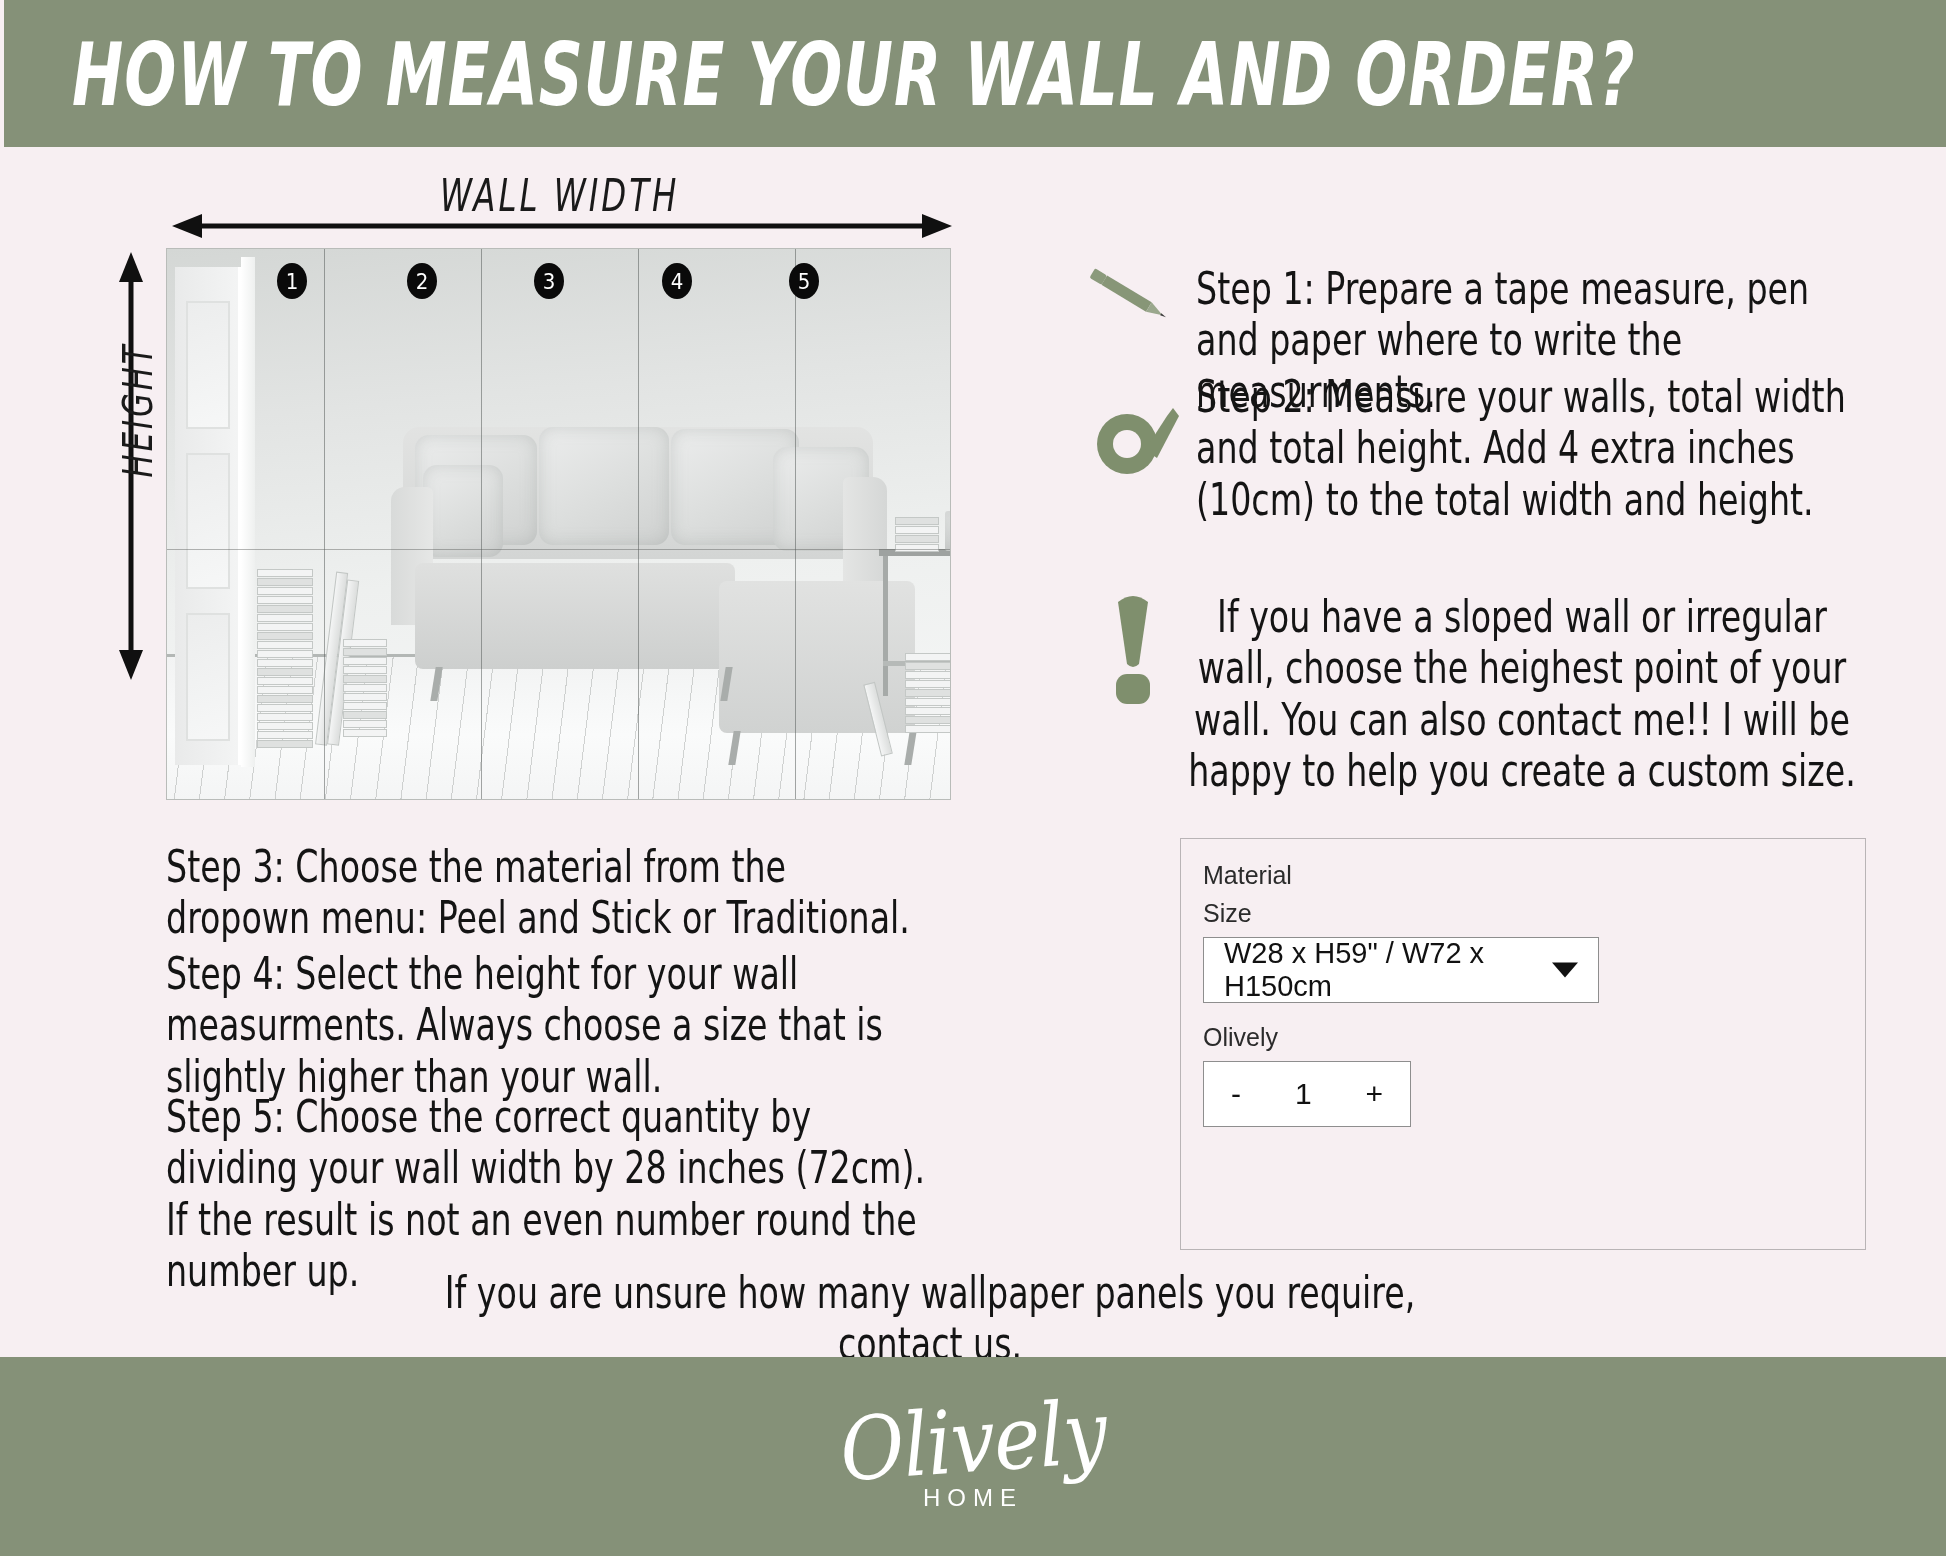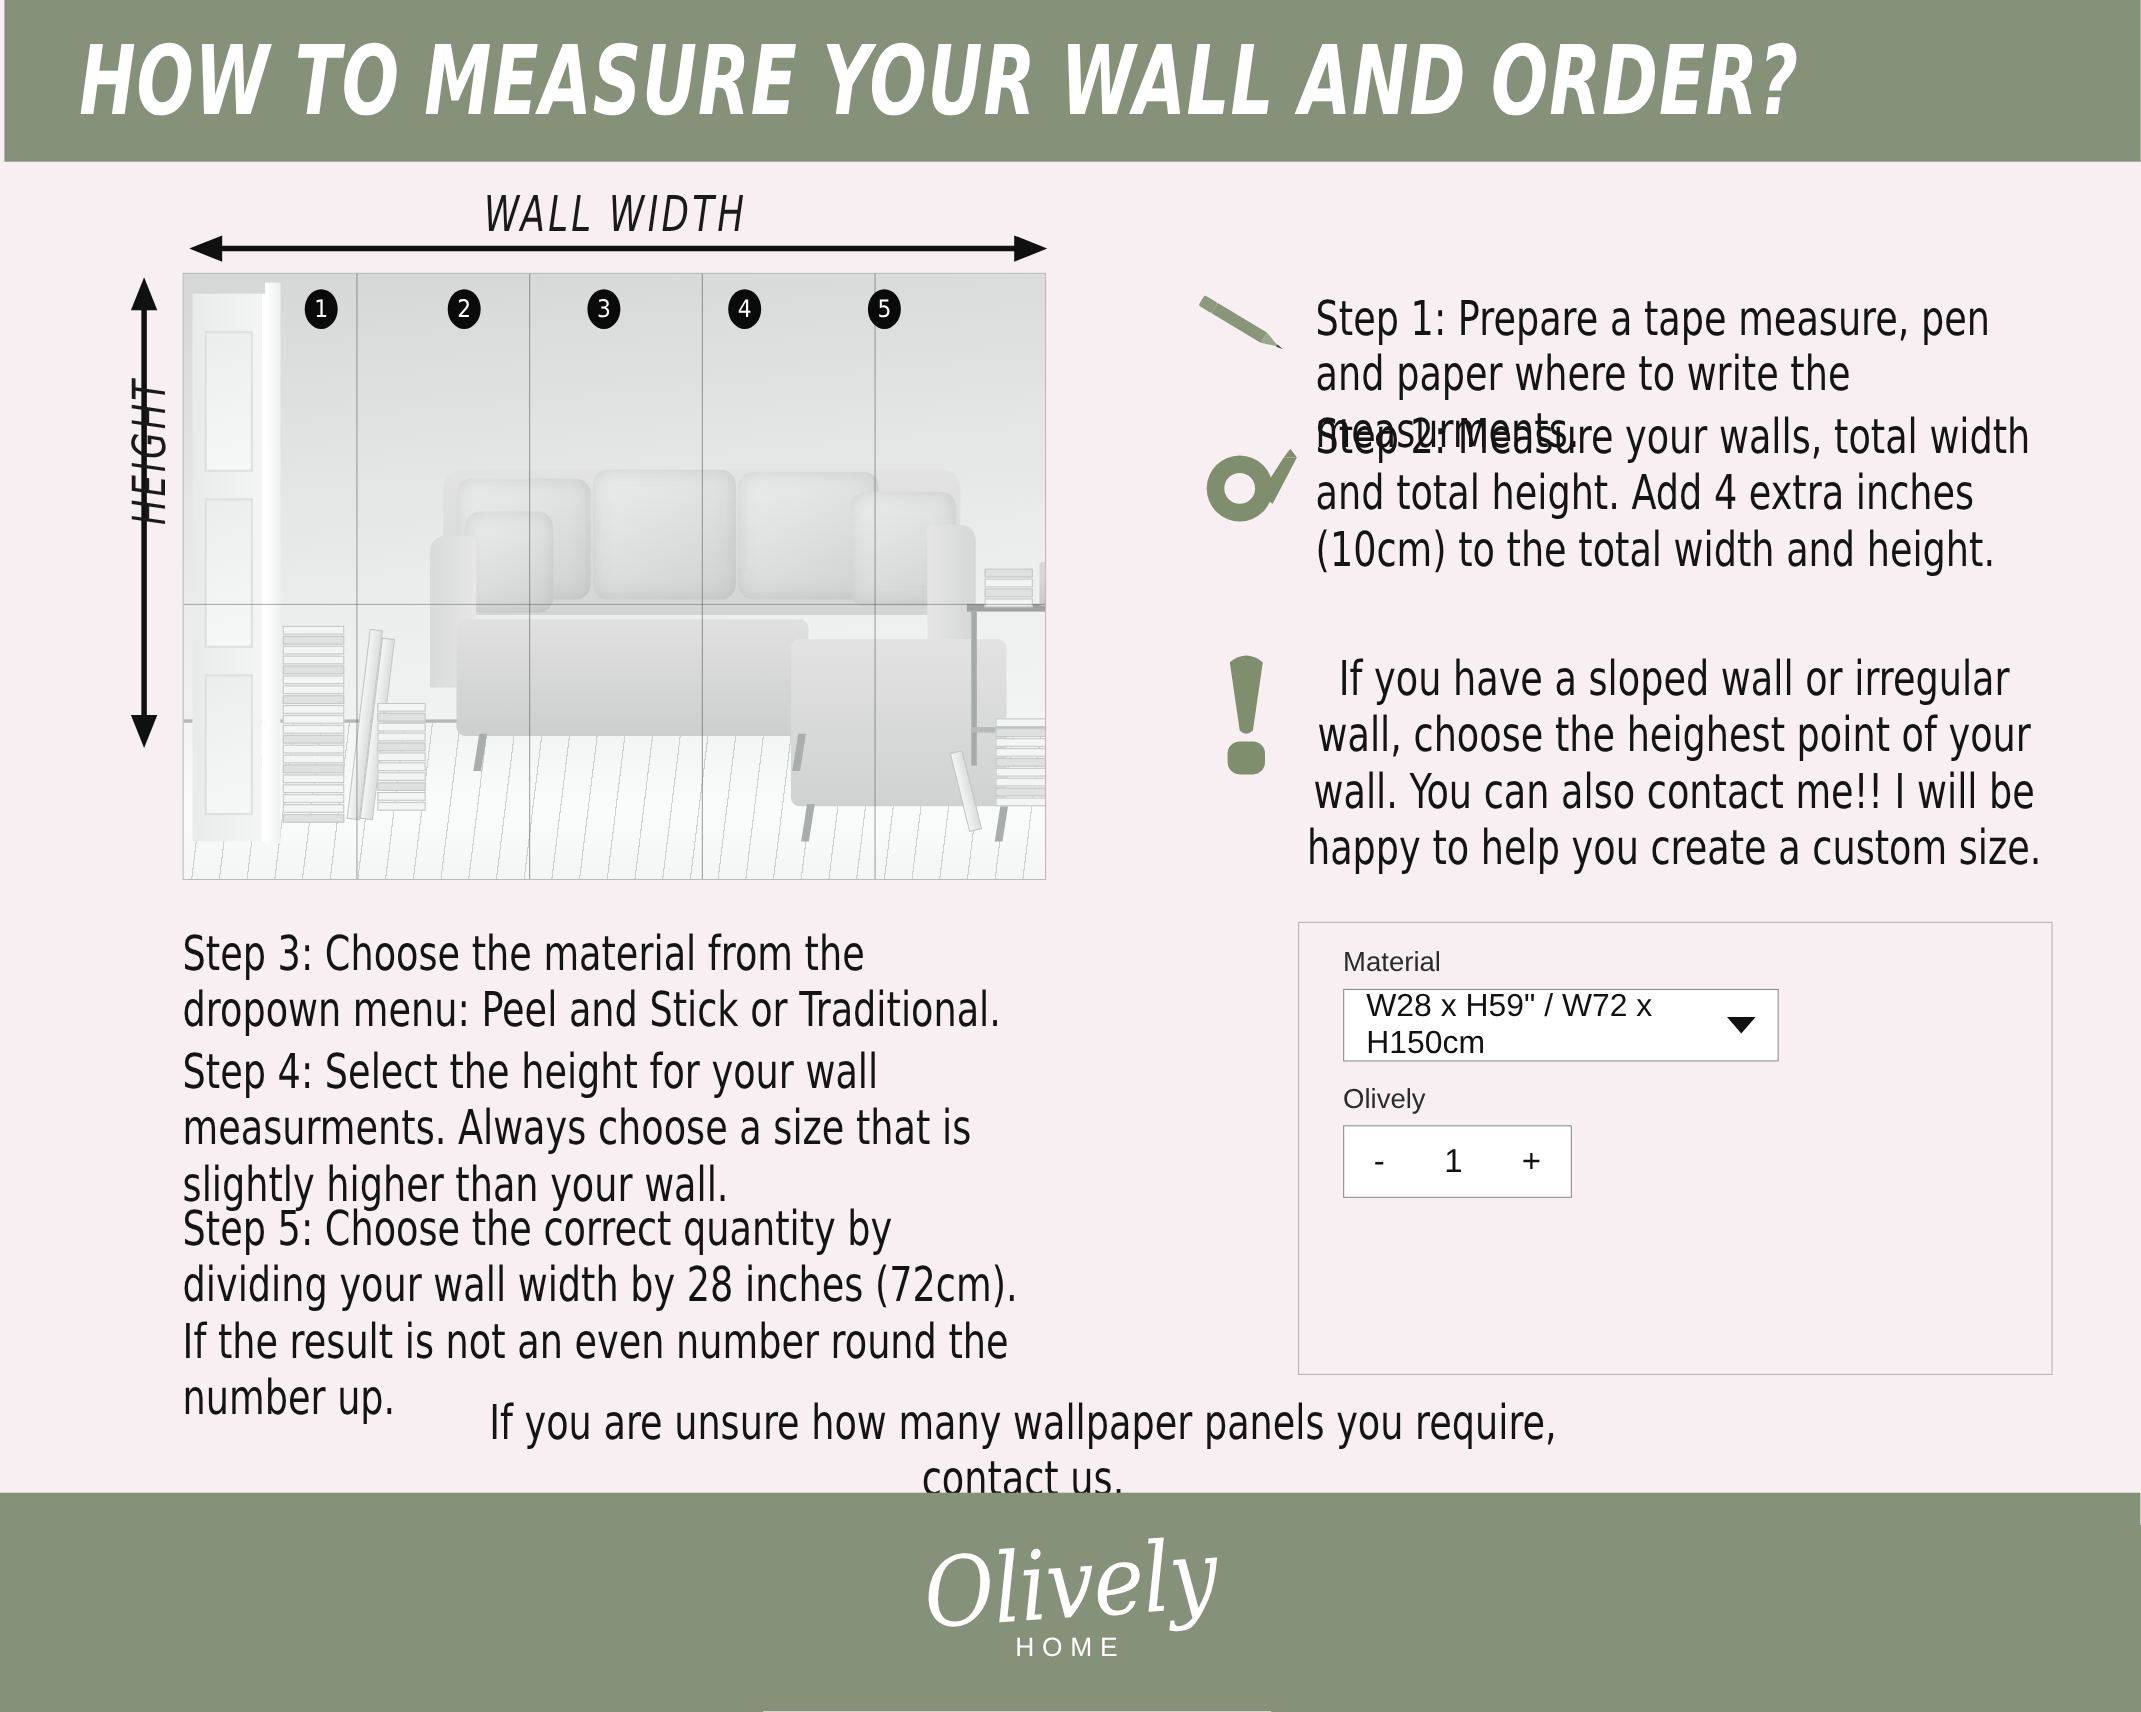--- a/index.html
+++ b/index.html
@@ -303,21 +303,21 @@
     text-decoration: underline;
   }
 
   
   .form-panel {
     position: absolute;
     left: 1180px; top: 838px;
     width: 686px; height: 412px;
     border: 1px solid #b9b4b6;
     background: #f7eff2;
-    padding: 22px 0 0 40px;
+    padding: 22px 0 0 22px;
   }
   .field-label {
     font-family: "Liberation Sans", sans-serif;
     font-size: 25px;
     color: #2b2b2b;
     margin-bottom: 9px;
   }
   .select-box {
     position: relative;
     background: #ffffff;
@@ -543,20 +543,21 @@
 
   <div class="closing">
     <span>If you are unsure how many wallpaper panels you require,</span><br>
     <a href="#">contact us</a><span>.</span>
   </div>
 
   <div class="form-panel">
 
     <div class="field-label">Material</div>
 
+    <div class="field-label">Size</div>
     <div class="select-box" id="size-select">
       <span>W28 x H59" / W72 x H150cm</span>
       <span class="caret"></span>
     </div>
 
     <div class="field-label">Olively</div>
     <div class="qty-box">
       <span>-</span>
       <span>1</span>
       <span>+</span>

